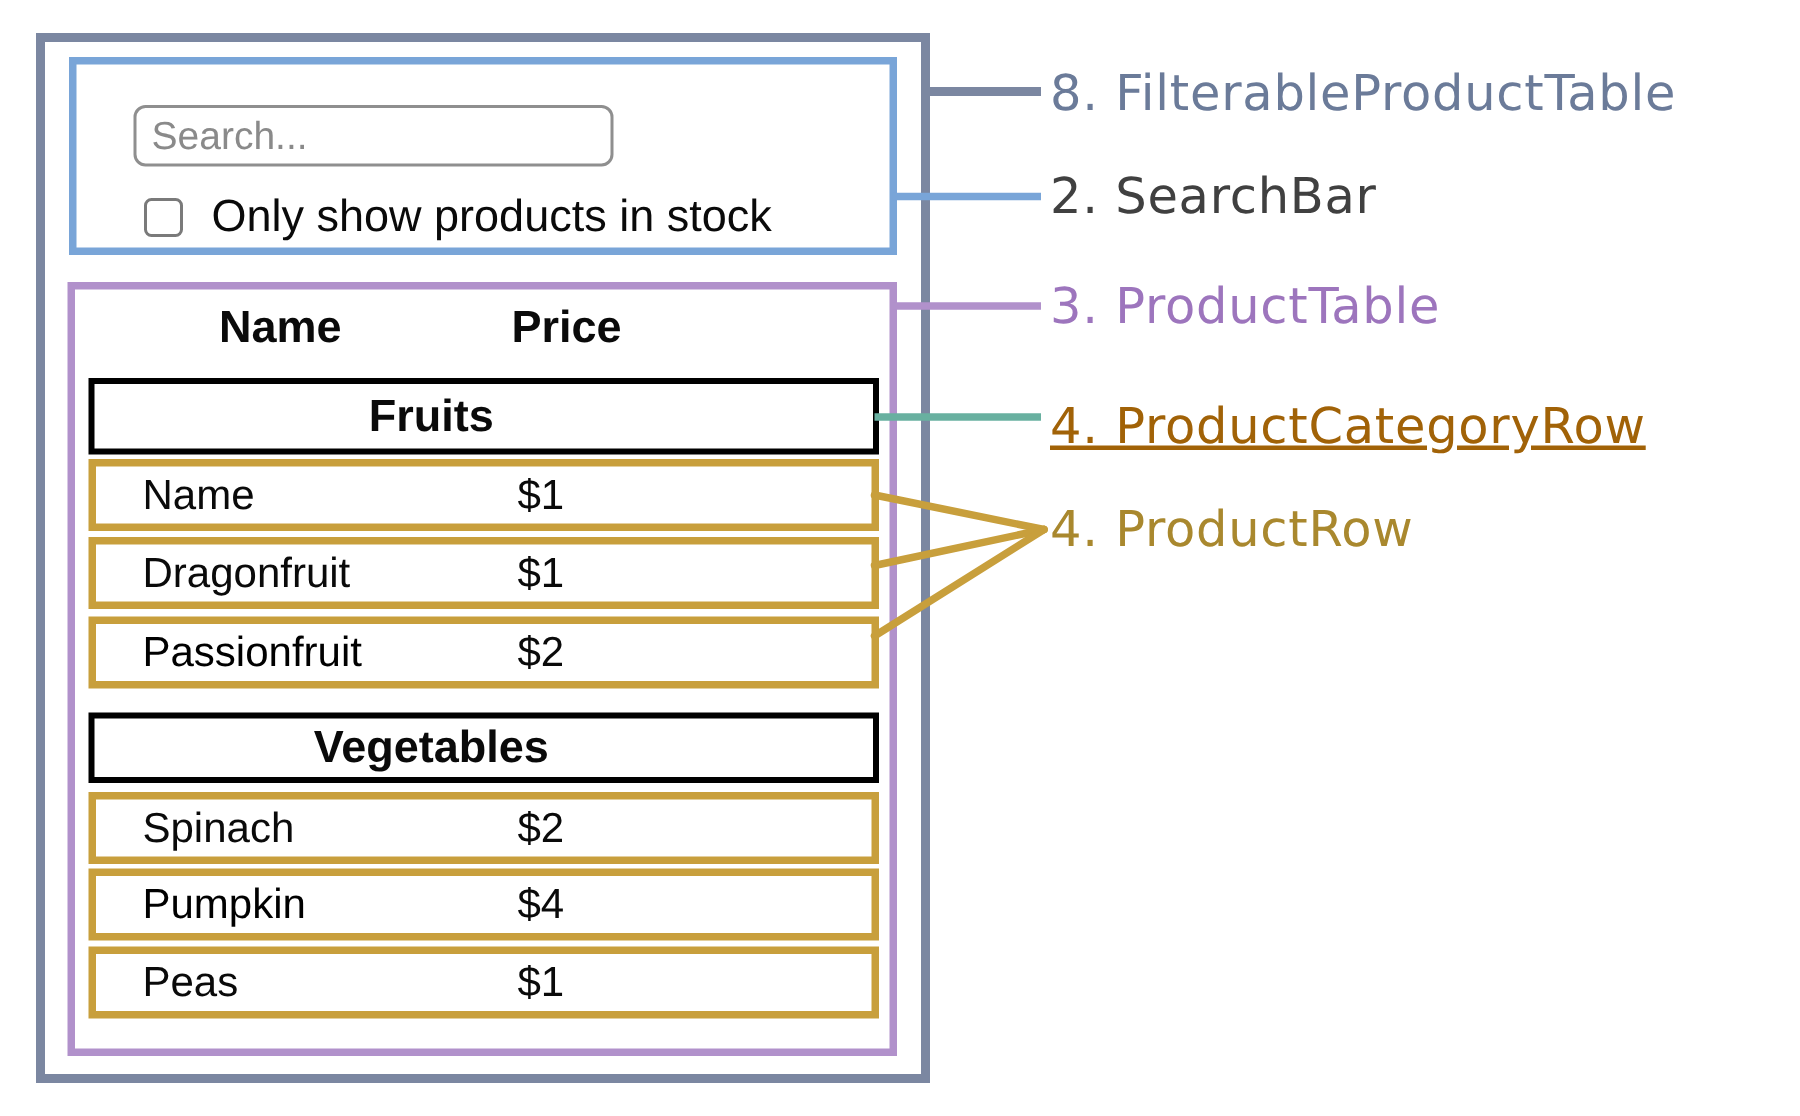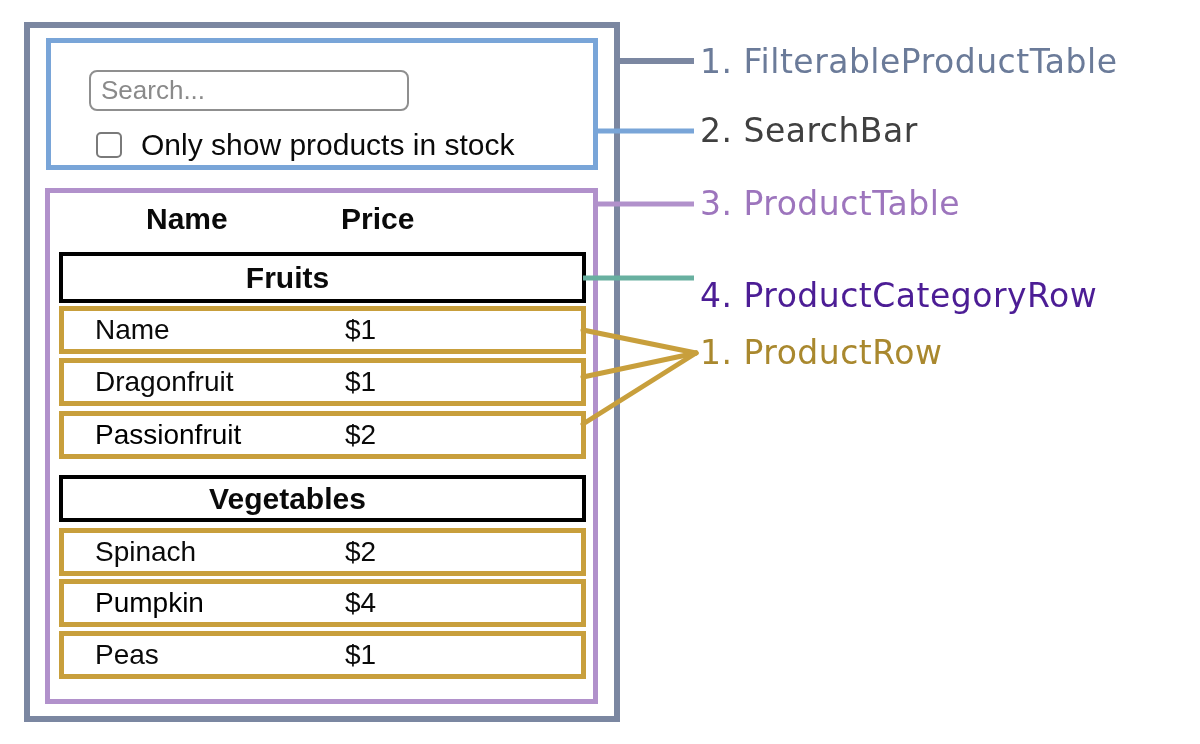--- a/index.html
+++ b/index.html
@@ -31,21 +31,21 @@
   .prod-row .name{position:absolute;left:31px;top:50%;transform:translateY(-50%);font-size:28px;color:#0a0a0a;white-space:nowrap;}
   .prod-row .price{position:absolute;left:281px;top:50%;transform:translateY(-50%);font-size:28px;color:#0a0a0a;}
   .prod-row .name.red{color:#000000;}
 
   
   .legend-label{left:700px;height:40px;line-height:40px;white-space:nowrap;
                 font-family:"DejaVu Sans",sans-serif;font-size:33px;font-weight:500;letter-spacing:0.5px;}
   .l1{top:42px;color:#6b7b99;}
   .l2{top:111px;color:#404040;}
   .l3{top:184px;color:#9d75bd;}
-  .l4{top:276px;color:#4c1d95;}
+  .l4{top:264px;color:#a16207;text-decoration:underline;}
   .l5{top:333px;color:#a9882e;}
 
   .connector-layer{position:absolute;left:0;top:0;width:1200px;height:744px;pointer-events:none;}
 </style>
 </head>
 <body>
 
 <div class="canvas">
 
   <div class="abs outer-box">
@@ -99,19 +99,19 @@
   <svg class="connector-layer" viewBox="0 0 1200 744" xmlns="http://www.w3.org/2000/svg">
     <line x1="616" y1="61" x2="694" y2="61" stroke="#7b87a1" stroke-width="6"></line>
     <line x1="595" y1="131" x2="694" y2="131" stroke="#79a5d8" stroke-width="5"></line>
     <line x1="595" y1="204" x2="694" y2="204" stroke="#b191cb" stroke-width="5"></line>
     <line x1="583" y1="278" x2="694" y2="278" stroke="#68b0a0" stroke-width="5"></line>
     <line x1="583" y1="330" x2="696" y2="353" stroke="#c89f3c" stroke-width="5" stroke-linecap="round"></line>
     <line x1="583" y1="377" x2="696" y2="353" stroke="#c89f3c" stroke-width="5" stroke-linecap="round"></line>
     <line x1="583" y1="424" x2="696" y2="353" stroke="#c89f3c" stroke-width="5" stroke-linecap="round"></line>
   </svg>
 
-  <div class="abs legend-label l1">1. FilterableProductTable</div>
+  <div class="abs legend-label l1">8. FilterableProductTable</div>
   <div class="abs legend-label l2">2. SearchBar</div>
   <div class="abs legend-label l3">3. ProductTable</div>
   <div class="abs legend-label l4">4. ProductCategoryRow</div>
-  <div class="abs legend-label l5">1. ProductRow</div>
+  <div class="abs legend-label l5">4. ProductRow</div>
 
 </div>
 
 </body></html>

